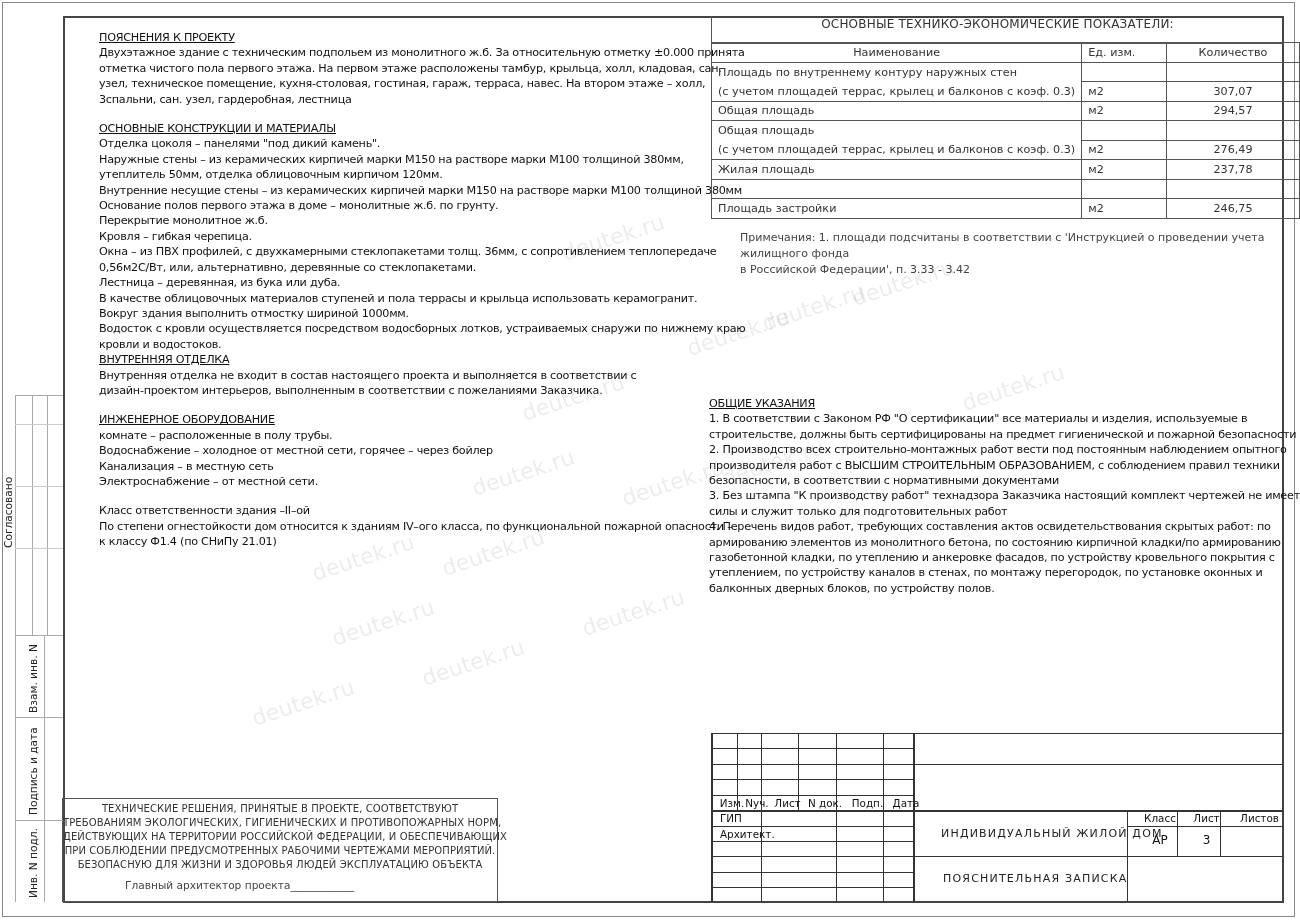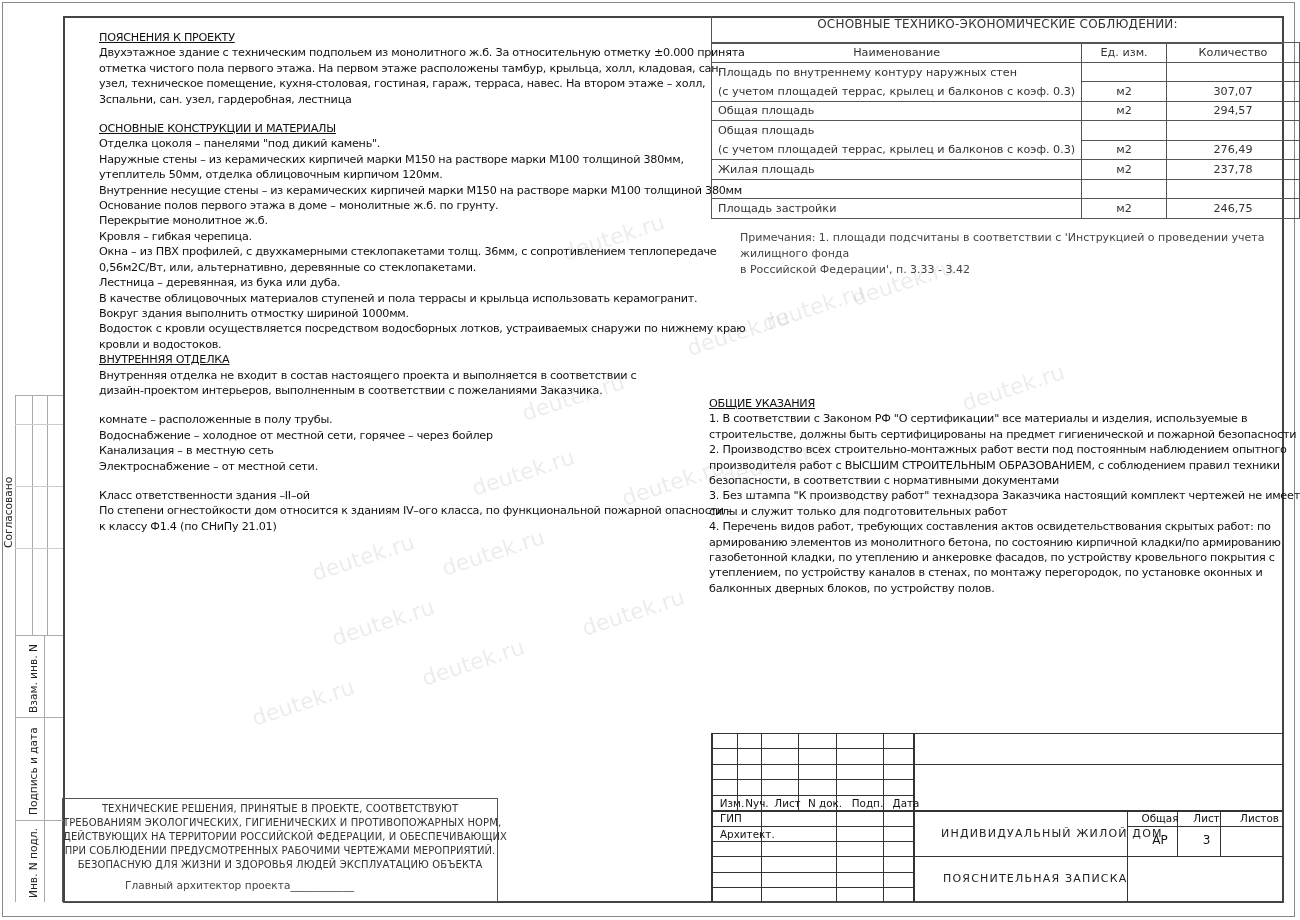--- a/index.html
+++ b/index.html
@@ -10,21 +10,21 @@
   .inner { left:63px; top:16px; width:1221px; height:887px; border:2px solid #444; box-sizing:border-box; }
   .txt { font-size:11.2px; line-height:15.4px; white-space:nowrap; color:#111; letter-spacing:-0.25px; }
   .hdr { text-decoration:underline; }
   .watermark { font-family:"DejaVu Sans", sans-serif; font-size:22px; color:#000; opacity:0.07; transform:rotate(-18deg); white-space:nowrap; pointer-events:none; }
   
   .tep-title { left:712px; top:17px; width:571px; text-align:center; font-size:12px; color:#333; letter-spacing:0.2px; }
   .tep-frame { left:711px; top:16px; width:573px; height:28px; border-left:1px solid #555; border-bottom:1px solid #555; box-sizing:border-box; }
   table.tep { position:absolute; left:711px; top:42px; border-collapse:collapse; font-size:11.2px; color:#333; }
   table.tep td { border:1px solid #555; height:18.5px; padding:0 6px; white-space:nowrap; }
   table.tep td.c1 { width:292px; }
-  table.tep td.c2 { width:88px; text-align:center; }
+  table.tep td.c2 { width:88px; }
   table.tep td.c3 { width:154px; text-align:center; }
   table.tep tr.noline td.c1 { border-bottom:none; }
   table.tep tr.noline2 td.c1 { border-top:none; }
   .note { font-size:11px; color:#444; line-height:16px; }
   
   .hl { position:absolute; height:0; border-top:1px solid #333; }
   .vl { position:absolute; width:0; border-left:1px solid #333; }
   .st { position:absolute; font-size:10.4px; color:#111; white-space:nowrap;padding-left:8px; }
   .stc { text-align:center; }
   .ptitle { font-size:11px; letter-spacing:1.2px; color:#222; }
@@ -83,34 +83,35 @@
       <div class="txt">Вокруг здания выполнить отмостку шириной 1000мм.</div>
       <div class="txt">Водосток с кровли осуществляется посредством водосборных лотков, устраиваемых снаружи по нижнему краю</div>
       <div class="txt">кровли и водостоков.</div>
     </div>
     <div style="margin-bottom: 14px;">
       <div class="txt hdr">ВНУТРЕННЯЯ ОТДЕЛКА</div>
       <div class="txt">Внутренняя отделка не входит в состав настоящего проекта и выполняется в соответствии с</div>
       <div class="txt">дизайн-проектом интерьеров, выполненным в соответствии с пожеланиями Заказчика.</div>
     </div>
     <div style="margin-bottom: 14px;">
+      <div class="txt hdr">ИНЖЕНЕРНОЕ ОБОРУДОВАНИЕ</div>
       <div class="txt">комнате – расположенные в полу трубы.</div>
       <div class="txt">Водоснабжение – холодное от местной сети, горячее – через бойлер</div>
       <div class="txt">Канализация – в местную сеть</div>
       <div class="txt">Электроснабжение – от местной сети.</div>
     </div>
     <div style="margin-bottom: 14px;">
       <div class="txt">Класс ответственности здания –II–ой</div>
       <div class="txt">По степени огнестойкости дом относится к зданиям IV–ого класса, по функциональной пожарной опасности –</div>
       <div class="txt">к классу Ф1.4 (по СНиПу 21.01)</div>
     </div>
   </div>
 
 <div class="abs tep-frame"></div>
-<div class="abs tep-title">ОСНОВНЫЕ ТЕХНИКО-ЭКОНОМИЧЕСКИЕ СОБЛЮДЕНИИ:</div>
+<div class="abs tep-title">ОСНОВНЫЕ ТЕХНИКО-ЭКОНОМИЧЕСКИЕ ПОКАЗАТЕЛИ:</div>
 <table class="tep">
   <tbody id="tep-body">
       <tr>
         <td class="c1" style="text-align: center;">Наименование</td>
         <td class="c2" style="">Ед. изм.</td>
         <td class="c3" style="text-align: center;">Количество</td>
       </tr>
       <tr class="noline">
         <td class="c1">Площадь по внутреннему контуру наружных стен</td>
         <td class="c2"></td>
@@ -233,19 +234,19 @@
   <div class="st stc" style="left:798px; top:797px; width:38px;">N док.</div>
   <div class="st stc" style="left:836px; top:797px; width:47px;">Подп.</div>
   <div class="st stc" style="left:883px; top:797px; width:30px;">Дата</div>
 
   <div class="st" style="left:712px; top:812px;">ГИП</div>
   <div class="st" style="left:712px; top:828px;">Архитект.</div>
 
   <div class="st ptitle" style="left:933px; top:827px;">ИНДИВИДУАЛЬНЫЙ ЖИЛОЙ ДОМ</div>
   <div class="st ptitle" style="left:935px; top:872px;">ПОЯСНИТЕЛЬНАЯ ЗАПИСКА</div>
 
-  <div class="st stc" style="left:1127px; top:812px; width:50px;">Общая</div>
+  <div class="st stc" style="left:1127px; top:812px; width:50px;">Класс</div>
   <div class="st stc" style="left:1177px; top:812px; width:43px;">Лист</div>
   <div class="st stc" style="left:1220px; top:812px; width:63px;">Листов</div>
   <div class="st stc" style="left:1127px; top:833px; width:50px; font-size:12px;">АР</div>
   <div class="st stc" style="left:1177px; top:833px; width:43px; font-size:12px;">3</div>
   <div class="st stc" style="left:1220px; top:833px; width:63px; font-size:12px;"></div>
 </div>
 
 </body></html>

